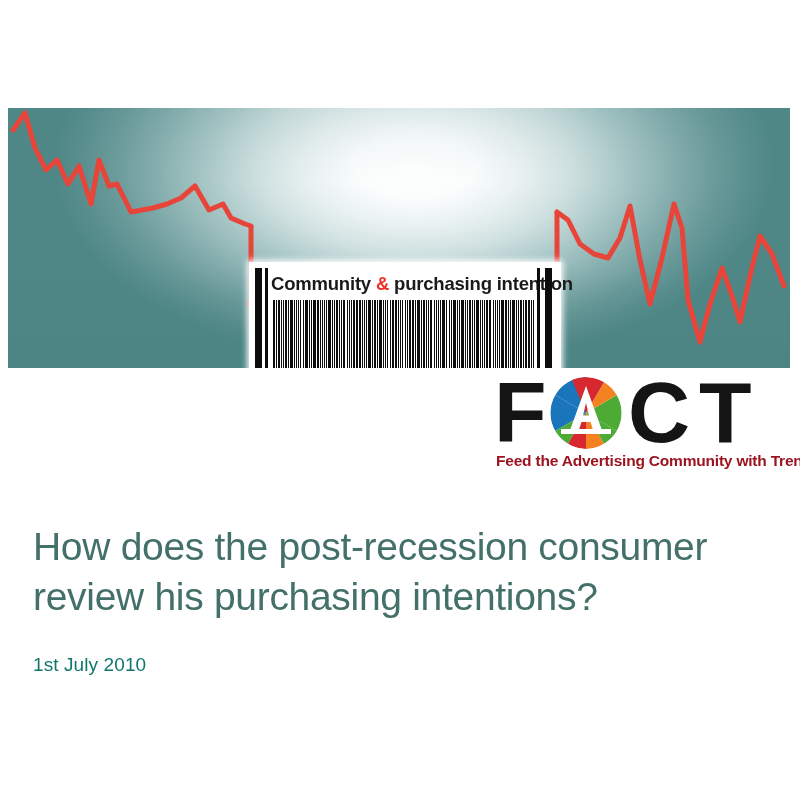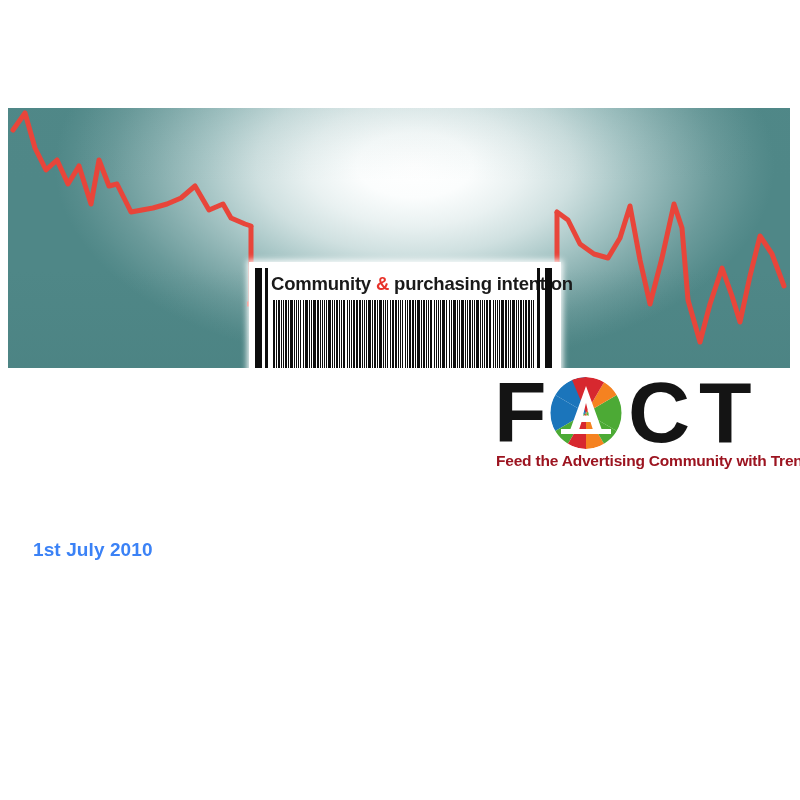--- a/index.html
+++ b/index.html
@@ -176,26 +176,26 @@
     font-family: "Liberation Sans", sans-serif;
     font-weight: normal;
     font-size: 39px;
     line-height: 50px;
     color: #437069;
     letter-spacing: -0.3px;
     margin: 0;
     white-space: pre-line;
   }
   #slide-date {
-    margin-top: 16px;
-    font-family: "Liberation Sans", sans-serif;
-    font-weight: bold;
+    margin-top: 31px;
+    font-family: "Liberation Sans", sans-serif;
+    font-weight: normal;
     font-size: 19px;
     line-height: 24px;
-    color: #3b82f6;
+    color: #0f766e;
     letter-spacing: 0.1px;
   }
 </style>
 </head>
 <body>
 
 <div id="slide">
 
   <div id="banner">
 
@@ -355,16 +355,18 @@
         </svg>
       </div>
 
       <span class="fact-letter" id="fact-c">C</span>
       <span class="fact-letter" id="fact-t">T</span>
     </div>
     <div id="fact-tagline">Feed the Advertising Community with Trends</div>
   </div>
 
   <div id="title-block">
+    <h1 id="slide-title">How does the post-recession consumer
+review his purchasing intentions?</h1>
     <div id="slide-date">1st July 2010</div>
   </div>
 
 </div>
 
 </body></html>

